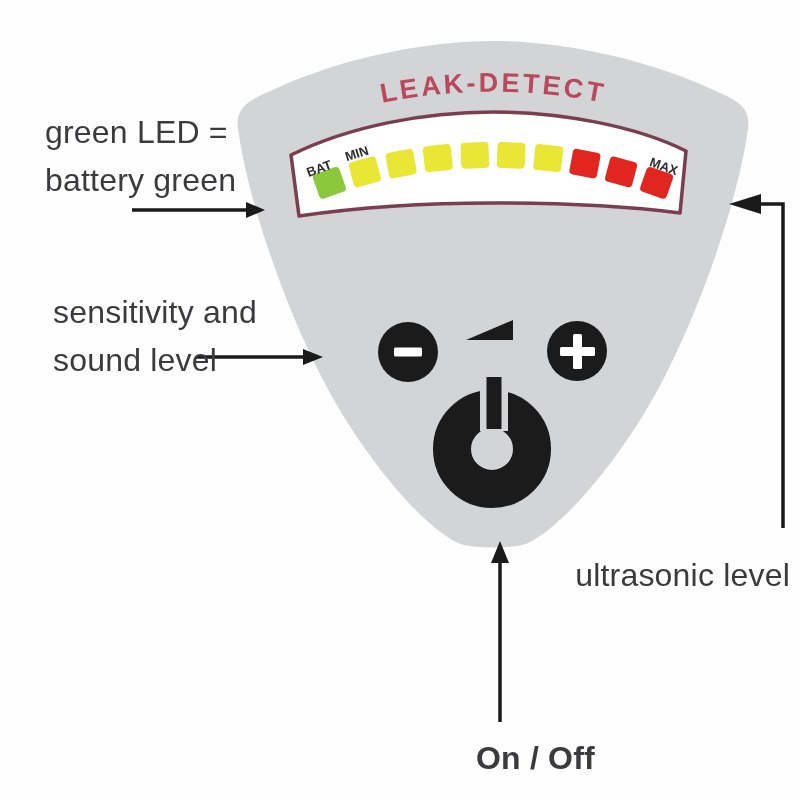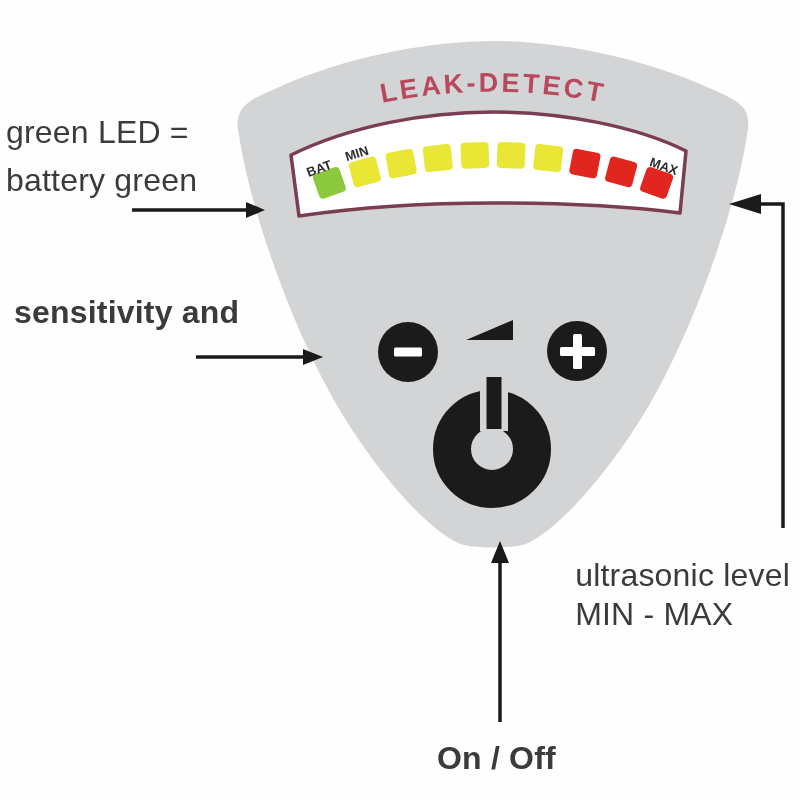--- a/index.html
+++ b/index.html
@@ -20,23 +20,24 @@
     left: 0;
     top: 0;
   }
   .label {
     position: absolute;
     font-size: 32px;
     line-height: 48px;
     color: #3b3b3d;
     white-space: nowrap;
     letter-spacing: 0.2px;
+    margin-left: 39px;
   }
   .label--battery    { left: 6px;  top: 108px; }
-  .label--sensitivity{ left: 14px; top: 288px; font-weight: bold; }
+  .label--sensitivity{ left: 14px; top: 288px; }
   .label--ultrasonic { right: 10px; top: 556px; text-align: left; line-height: 39px; }
   .label--onoff      { left: 437px; top: 734px; font-weight: bold; }
   .scale-text {
     font-family: "Liberation Sans", sans-serif;
     font-size: 13px;
     font-weight: bold;
     fill: #2d2d2f;
   }
   .title-text {
     font-family: "Liberation Sans", sans-serif;
@@ -128,22 +129,22 @@
     </g>
   </svg>
 
   <div class="label label--battery">
     <div>green LED =</div>
     <div>battery green</div>
   </div>
 
   <div class="label label--sensitivity">
     <div>sensitivity and</div>
+    <div>sound level</div>
   </div>
 
   <div class="label label--ultrasonic">
     <div>ultrasonic level</div>
-    <div>MIN - MAX</div>
   </div>
 
   <div class="label label--onoff">On / Off</div>
 
 </div>
 
 </body></html>

